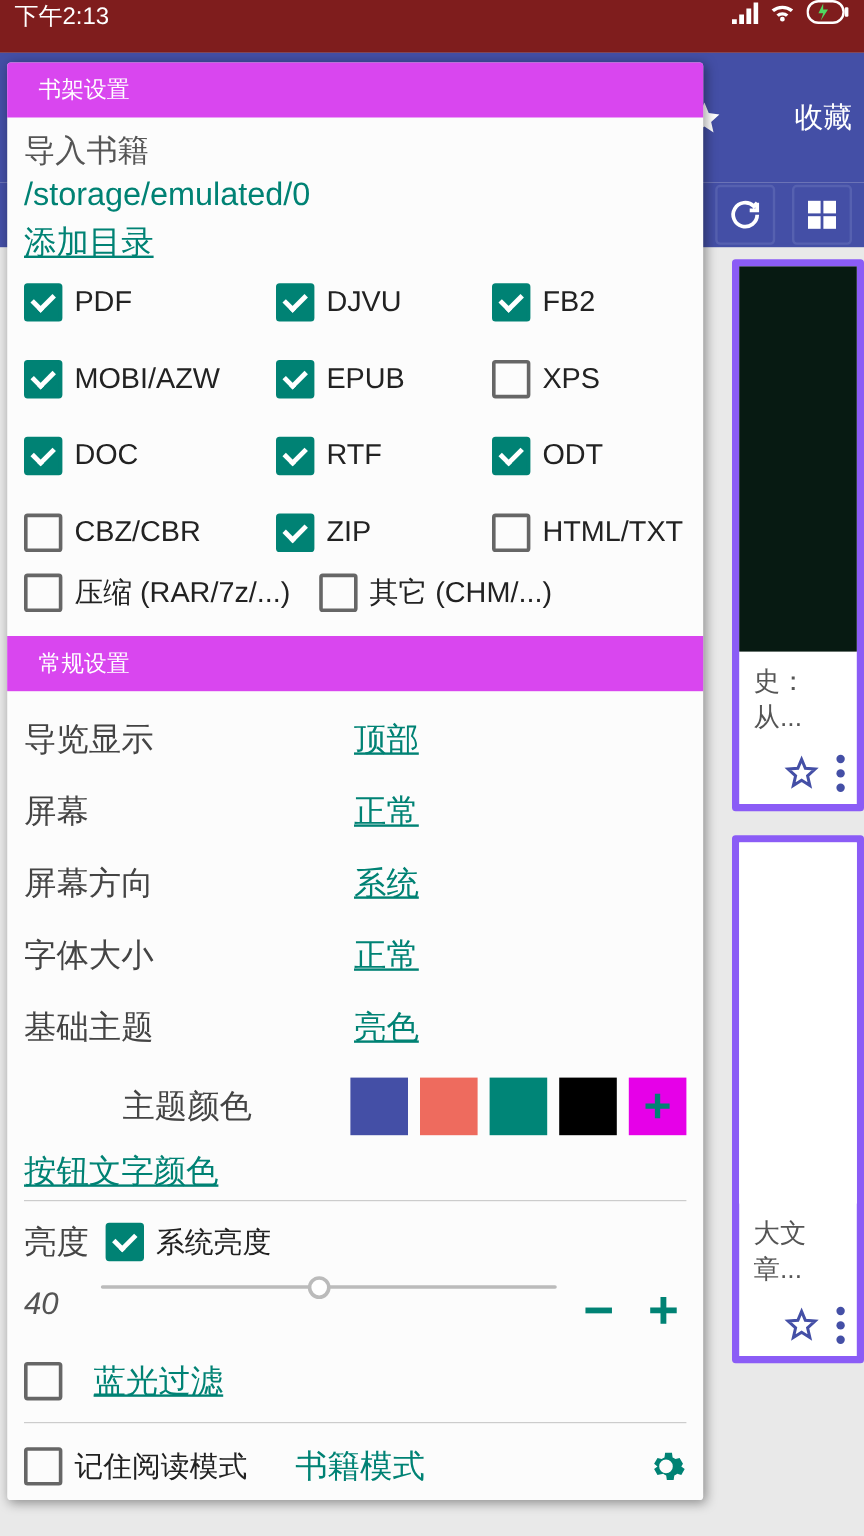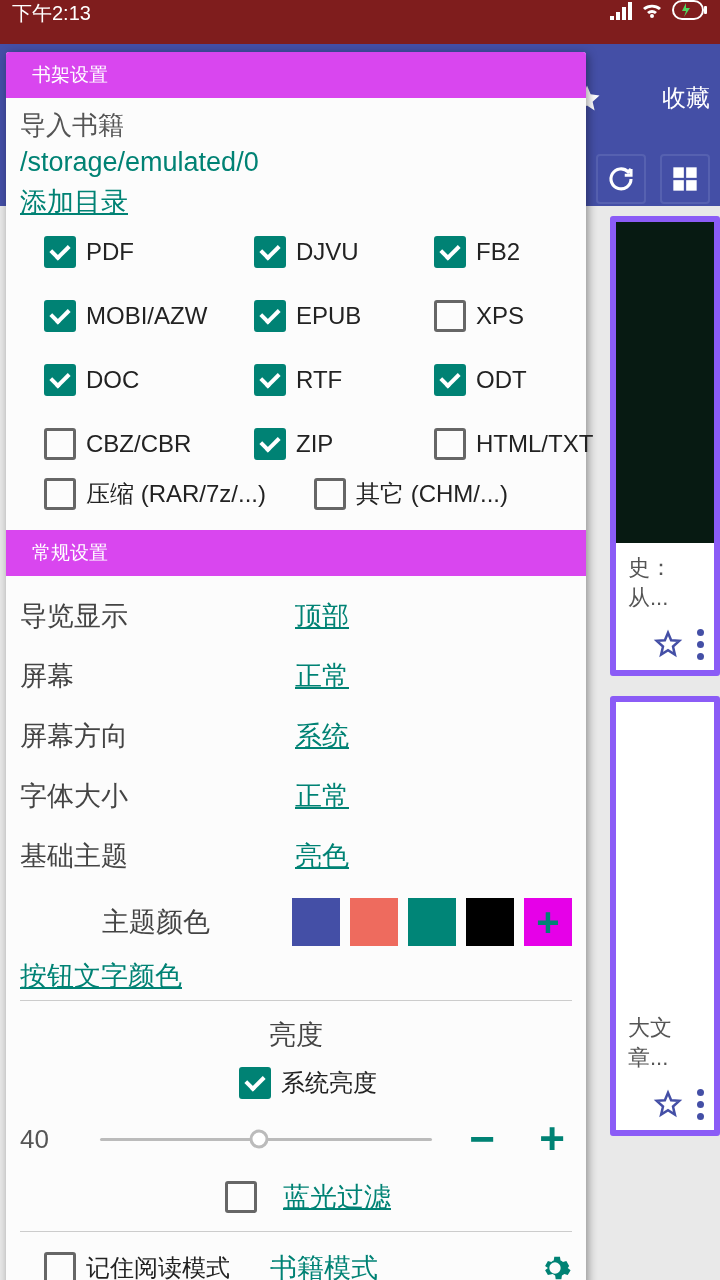--- a/index.html
+++ b/index.html
@@ -37,38 +37,38 @@
 
 .section-body { padding: 10px 14px; font-size: 24px; color: #444; }
 
 .import-label { color: #555; font-size: 26px; margin-bottom: 4px; }
 .path { color: #008274; font-size: 27px; margin-bottom: 6px; }
 .link { color: #008274; text-decoration: underline; font-size: 27px; display: inline-block; }
 
 .checkbox-grid { display: grid; grid-template-columns: 210px 180px 170px; row-gap: 32px; margin-top: 16px; margin-bottom: 18px; }
 .checkbox-row2 { display: flex; gap: 10px; margin-bottom: 10px; }
 
-.cb { display: flex; align-items: center; gap: 10px; cursor: pointer; margin-left: 24px; }
+.cb { display: flex; align-items: center; gap: 10px; cursor: pointer; }
 .cb-box { width: 32px; height: 32px; border: 3px solid #666; border-radius: 3px; display: flex; align-items: center; justify-content: center; flex-shrink: 0; }
 .cb-box.checked { background: #008274; border-color: #008274; }
 .cb-box.checked::after { content: ""; width: 14px; height: 8px; border-left: 4px solid #fff; border-bottom: 4px solid #fff; transform: rotate(-45deg); margin-top: -4px; }
 .cb-label { font-size: 24px; color: #222; white-space: nowrap; }
 
 .setting-row { display: flex; align-items: center; padding: 12px 0; }
 .setting-label { width: 275px; font-size: 27px; color: #444; }
 .setting-value { color: #008274; text-decoration: underline; font-size: 27px; }
 
 .color-row { display: flex; align-items: center; padding: 12px 0; text-align: center; }
 .color-swatches { display: flex; gap: 10px; }
 .swatch { width: 48px; height: 48px; cursor: pointer; display: flex; align-items: center; justify-content: center; }
 
 .hr { border: none; border-top: 1px solid #ccc; margin: 6px 0; }
 
-.brightness-row { display: flex; align-items: center; gap: 14px; padding: 10px 0; flex-direction: column; }
-.slider-row { display: flex; align-items: center; gap: 30px; padding: 8px 0; }
+.brightness-row { display: flex; gap: 14px; padding: 10px 0; }
+.slider-row { display: flex; align-items: flex-start; gap: 14px; padding: 8px 0; font-style: italic; }
 .slider-track { flex: 1; height: 3px; background: #bbb; position: relative; border-radius: 2px; }
 .slider-thumb { position: absolute; top: 50%; transform: translate(-50%,-50%); width: 19px; height: 19px; border-radius: 50%; background: #fff; border: 3px solid #bbb; }
 .pm-btn { width: 40px; font-size: 44px; font-weight: bold; color: #008274; text-align: center; cursor: pointer; line-height: 1; }
 .slider-val { width: 50px; font-size: 26px; color: #555; }
 
 .bottom-row { display: flex; align-items: center; gap: 0; padding: 12px 0 0 0; }
 .gear { color: #008274; font-size: 34px; }
 .menu-dots { display: flex; flex-direction: column; gap: 5px; }
 .menu-dots span { width: 7px; height: 7px; border-radius: 50%; background: #444fa6; }
 </style>

